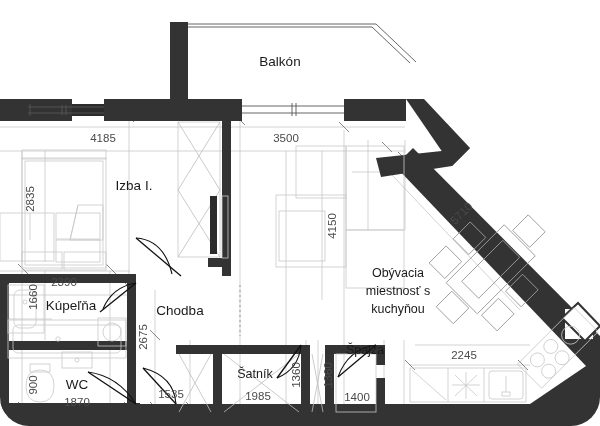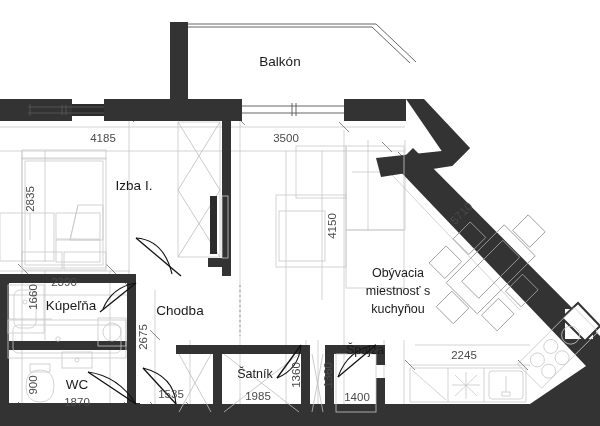--- a/index.html
+++ b/index.html
@@ -9,20 +9,21 @@
   }
   body {
     font-family: "Liberation Sans", sans-serif;
   }
   #plan-root {
     position: relative;
     width: 600px;
     height: 426px;
     background: #ffffff;
     overflow: hidden;
+    border-radius: 29px;
   }
   #plan-svg {
     position: absolute;
     left: 0;
     top: 0;
     width: 600px;
     height: 426px;
     display: block;
   }
   .room-label {

